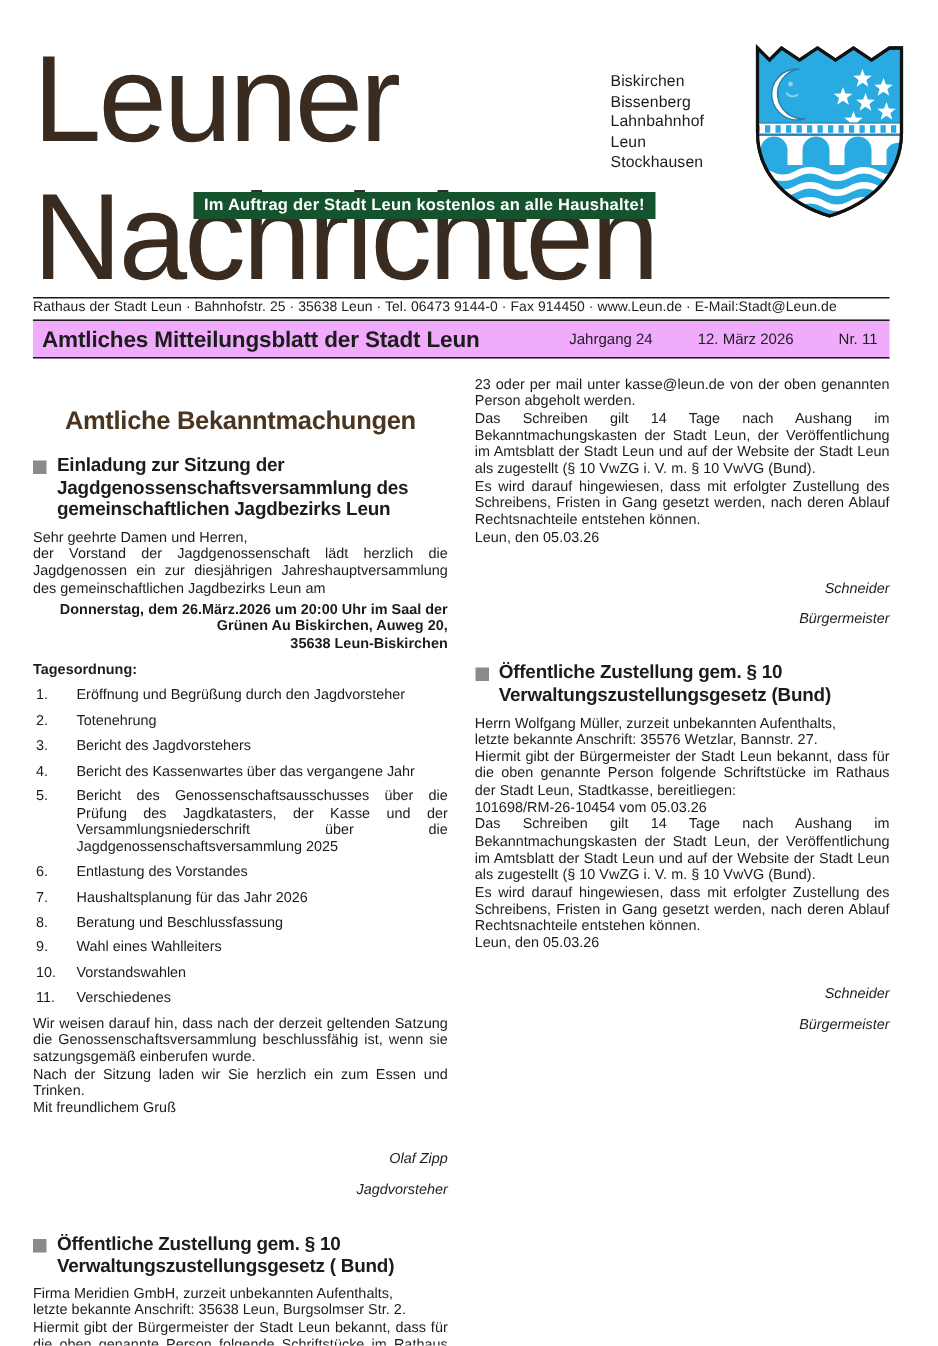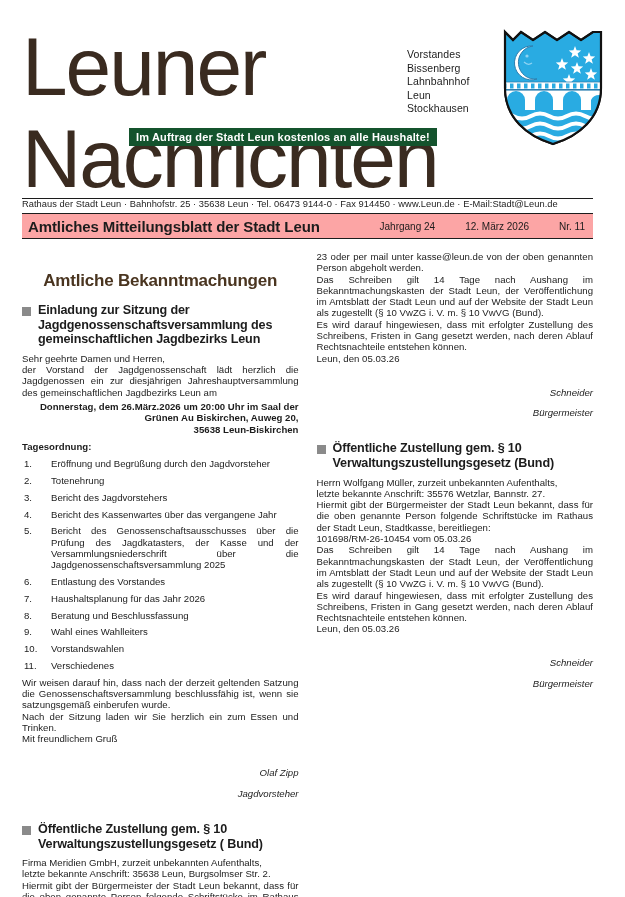--- a/index.html
+++ b/index.html
@@ -89,21 +89,21 @@
     white-space: nowrap;
   }
   .rule-top {
     border-top: 1.3px solid #1c1c1c;
     margin-top: 0px;
   }
   .banner-row {
     height: 26px;
     display: flex;
     align-items: center;
-    background: #fca5a5;
+    background: #f0abfc;
     border-top: 1.2px solid #1c1c1c;
     border-bottom: 1.2px solid #1c1c1c;
     padding: 0 6px;
     box-sizing: border-box;
   }
   .banner-title {
     flex: 0 0 auto;
     font-size: 15px;
     font-weight: bold;
     color: #1c1c1c;
@@ -211,21 +211,21 @@
 
   <div class="masthead">
 
     <div class="mast-word mast-word-1">Leuner</div>
 
     <div class="mast-word mast-word-2">Nachrichten</div>
 
     <div class="banner-strip">Im Auftrag der Stadt Leun kostenlos an alle Haushalte!</div>
 
     <div class="mast-places">
-      <div>Vorstandes</div>
+      <div>Biskirchen</div>
       <div>Bissenberg</div>
       <div>Lahnbahnhof</div>
       <div>Leun</div>
       <div>Stockhausen</div>
     </div>
 
     <svg class="crest" viewBox="0 0 108 122">
       <defs>
         <clipPath id="shieldClip">
           <path d="M6 6 L14 14 L22 6 L34 14 L46 6 L58 14 L70 6 L82 14 L94 6 L102 6

